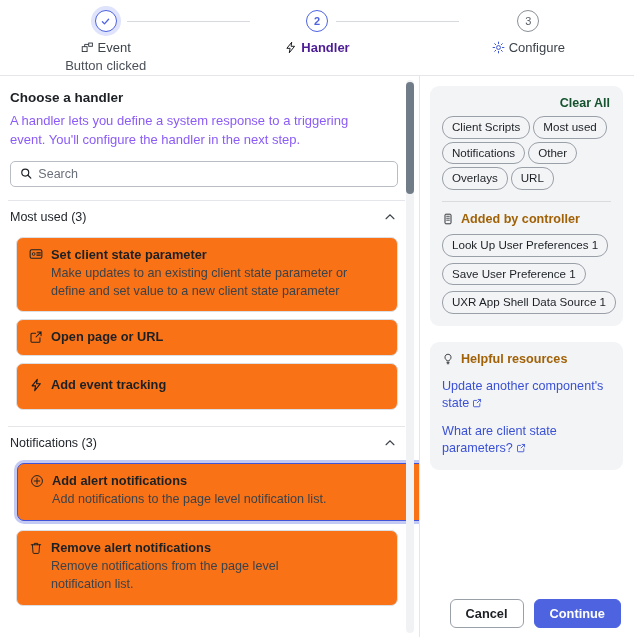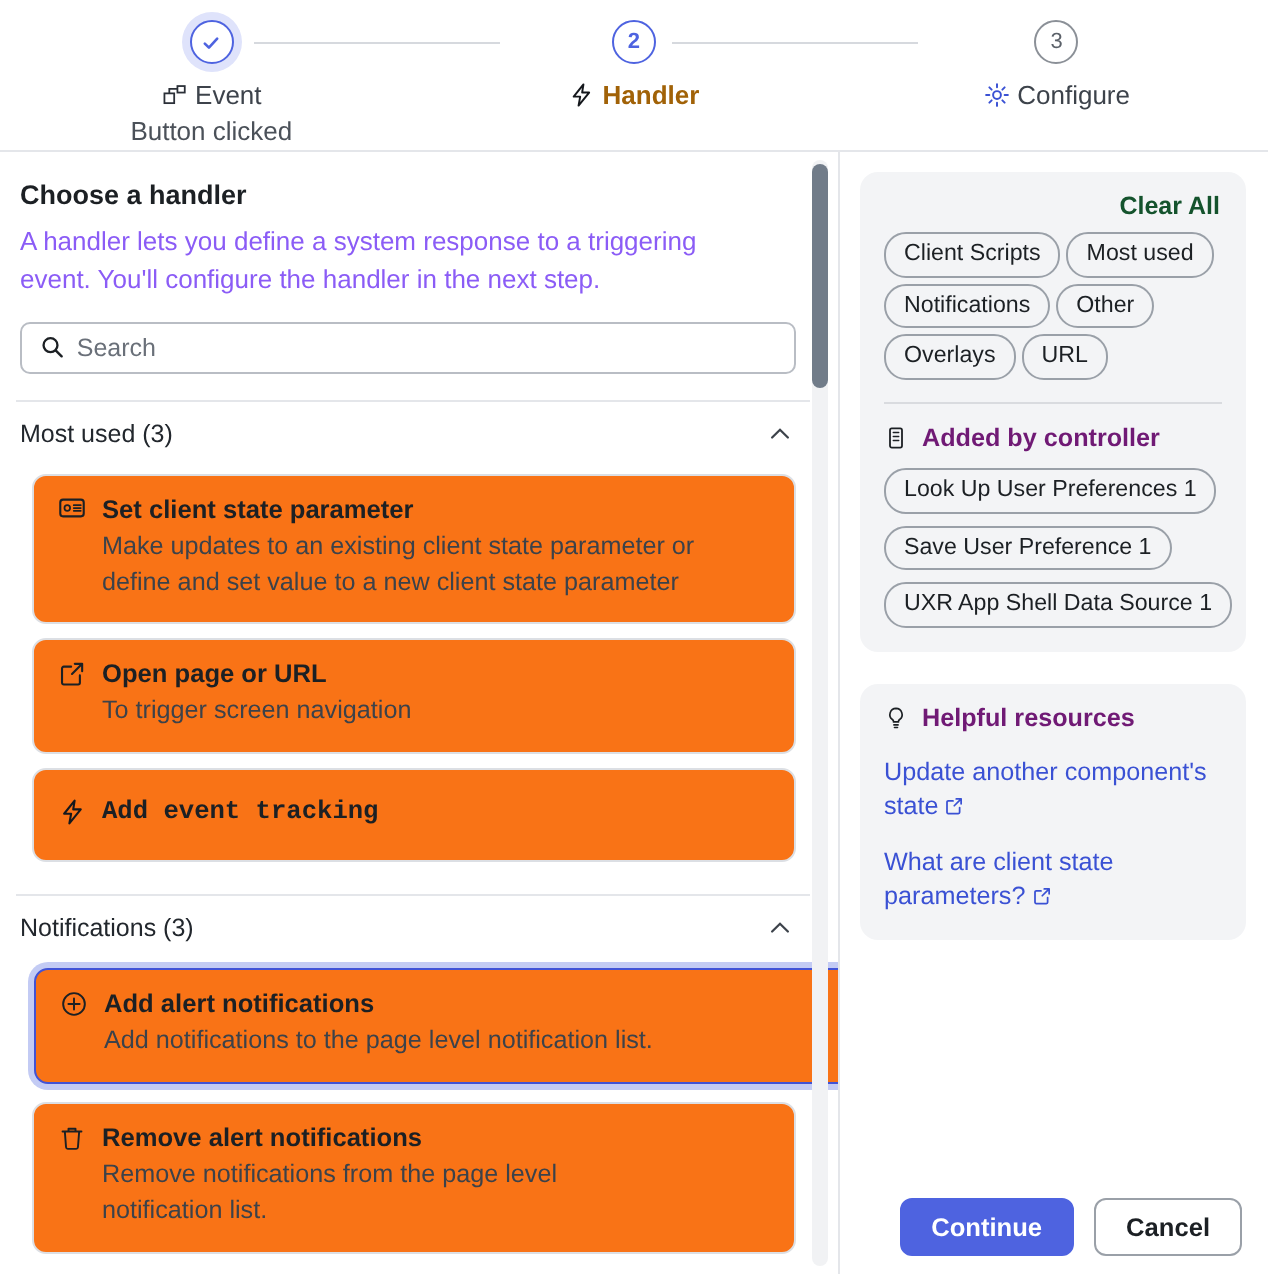--- a/index.html
+++ b/index.html
@@ -59,21 +59,21 @@
     font-weight: normal;
   }
   .step-label {
     margin-top: 8px;
     display: flex;
     align-items: center;
     gap: 4px;
     font-size: 13px;
     white-space: nowrap;
   }
-  .step-label.active { font-weight: bold; color: #a16207; text-align: right; }
+  .step-label.active { font-weight: bold; color: #4c1d95; text-align: right; }
   .step-label.dim { color: #3d434b; }
   .step-sub {
     margin-top: 3px;
     font-size: 13px;
     color: #4b5159;
     white-space: nowrap;
   }
   .step-line {
     position: absolute;
     top: 21px;
@@ -247,21 +247,21 @@
     white-space: nowrap;
     line-height: 1.35;
   }
   .divider { border-top: 1px solid #d9dbdf; margin: 11px 0 10px 0; }
   .gc-head {
     display: flex;
     align-items: center;
     gap: 7px;
     font-size: 12.6px;
     font-weight: bold;
-    color: #701a75;
+    color: #a16207;
     padding-bottom: 8px;
   }
   .tag-col { display: flex; flex-direction: column; gap: 6px; align-items: flex-start; }
 
   .helpful { margin-top: 16px; }
   .res-link {
     display: block;
     font-size: 12.6px;
     color: #3a51d4;
     line-height: 1.35;
@@ -381,24 +381,23 @@
       <div class="card">
         <div class="card-row">
           <span class="card-icon">
             <svg width="14" height="14" viewBox="0 0 16 16">
               <path d="M12.5 8.8v4.2a1 1 0 0 1-1 1H3.3a1 1 0 0 1-1-1V4.8a1 1 0 0 1 1-1h4.2" fill="none" stroke="#1c2024" stroke-width="1.2" stroke-linecap="round"></path>
               <path d="M9.6 2.2h4.2v4.2M13.8 2.2L8 8" fill="none" stroke="#1c2024" stroke-width="1.2" stroke-linecap="round" stroke-linejoin="round"></path>
             </svg>
           </span>
           <span class="card-title">Open page or URL</span>
         </div>
-        <div class="card-desc">To trigger screen navigation</div>
-      </div>
-
-      <div class="card" style="padding-top:13px;padding-bottom:17px;font-family:Liberation Mono, monospace;">
+      </div>
+
+      <div class="card" style="padding-top:13px;padding-bottom:17px;">
         <div class="card-row">
           <span class="card-icon">
             <svg width="14" height="14" viewBox="0 0 16 16">
               <path d="M9.5 1.5L3.5 9h4l-1 5.5L13 6.5H8.7l.8-5z" fill="none" stroke="#15181d" stroke-width="1.2" stroke-linejoin="round"></path>
             </svg>
           </span>
           <span class="card-title">Add event tracking</span>
         </div>
       </div>
 
@@ -496,18 +495,18 @@
 
       <a class="res-link">
         <span>What are client state parameters?</span><span class="ext"><svg width="10" height="10" viewBox="0 0 16 16">
               <path d="M12.5 9.2v3.8a1 1 0 0 1-1 1H3.4a1 1 0 0 1-1-1V4.9a1 1 0 0 1 1-1h3.8" fill="none" stroke="#3a51d4" stroke-width="1.4" stroke-linecap="round"></path>
               <path d="M9.8 2.3h3.9v3.9M13.7 2.3L8.2 7.8" fill="none" stroke="#3a51d4" stroke-width="1.4" stroke-linecap="round" stroke-linejoin="round"></path>
             </svg></span>
       </a>
     </div>
 
     <div class="footer">
+      <button class="btn btn-cancel">Cancel</button>
       <button class="btn btn-continue">Continue</button>
-      <button class="btn btn-cancel">Cancel</button>
     </div>
   </div>
 
 </div>
 
 </body></html>

